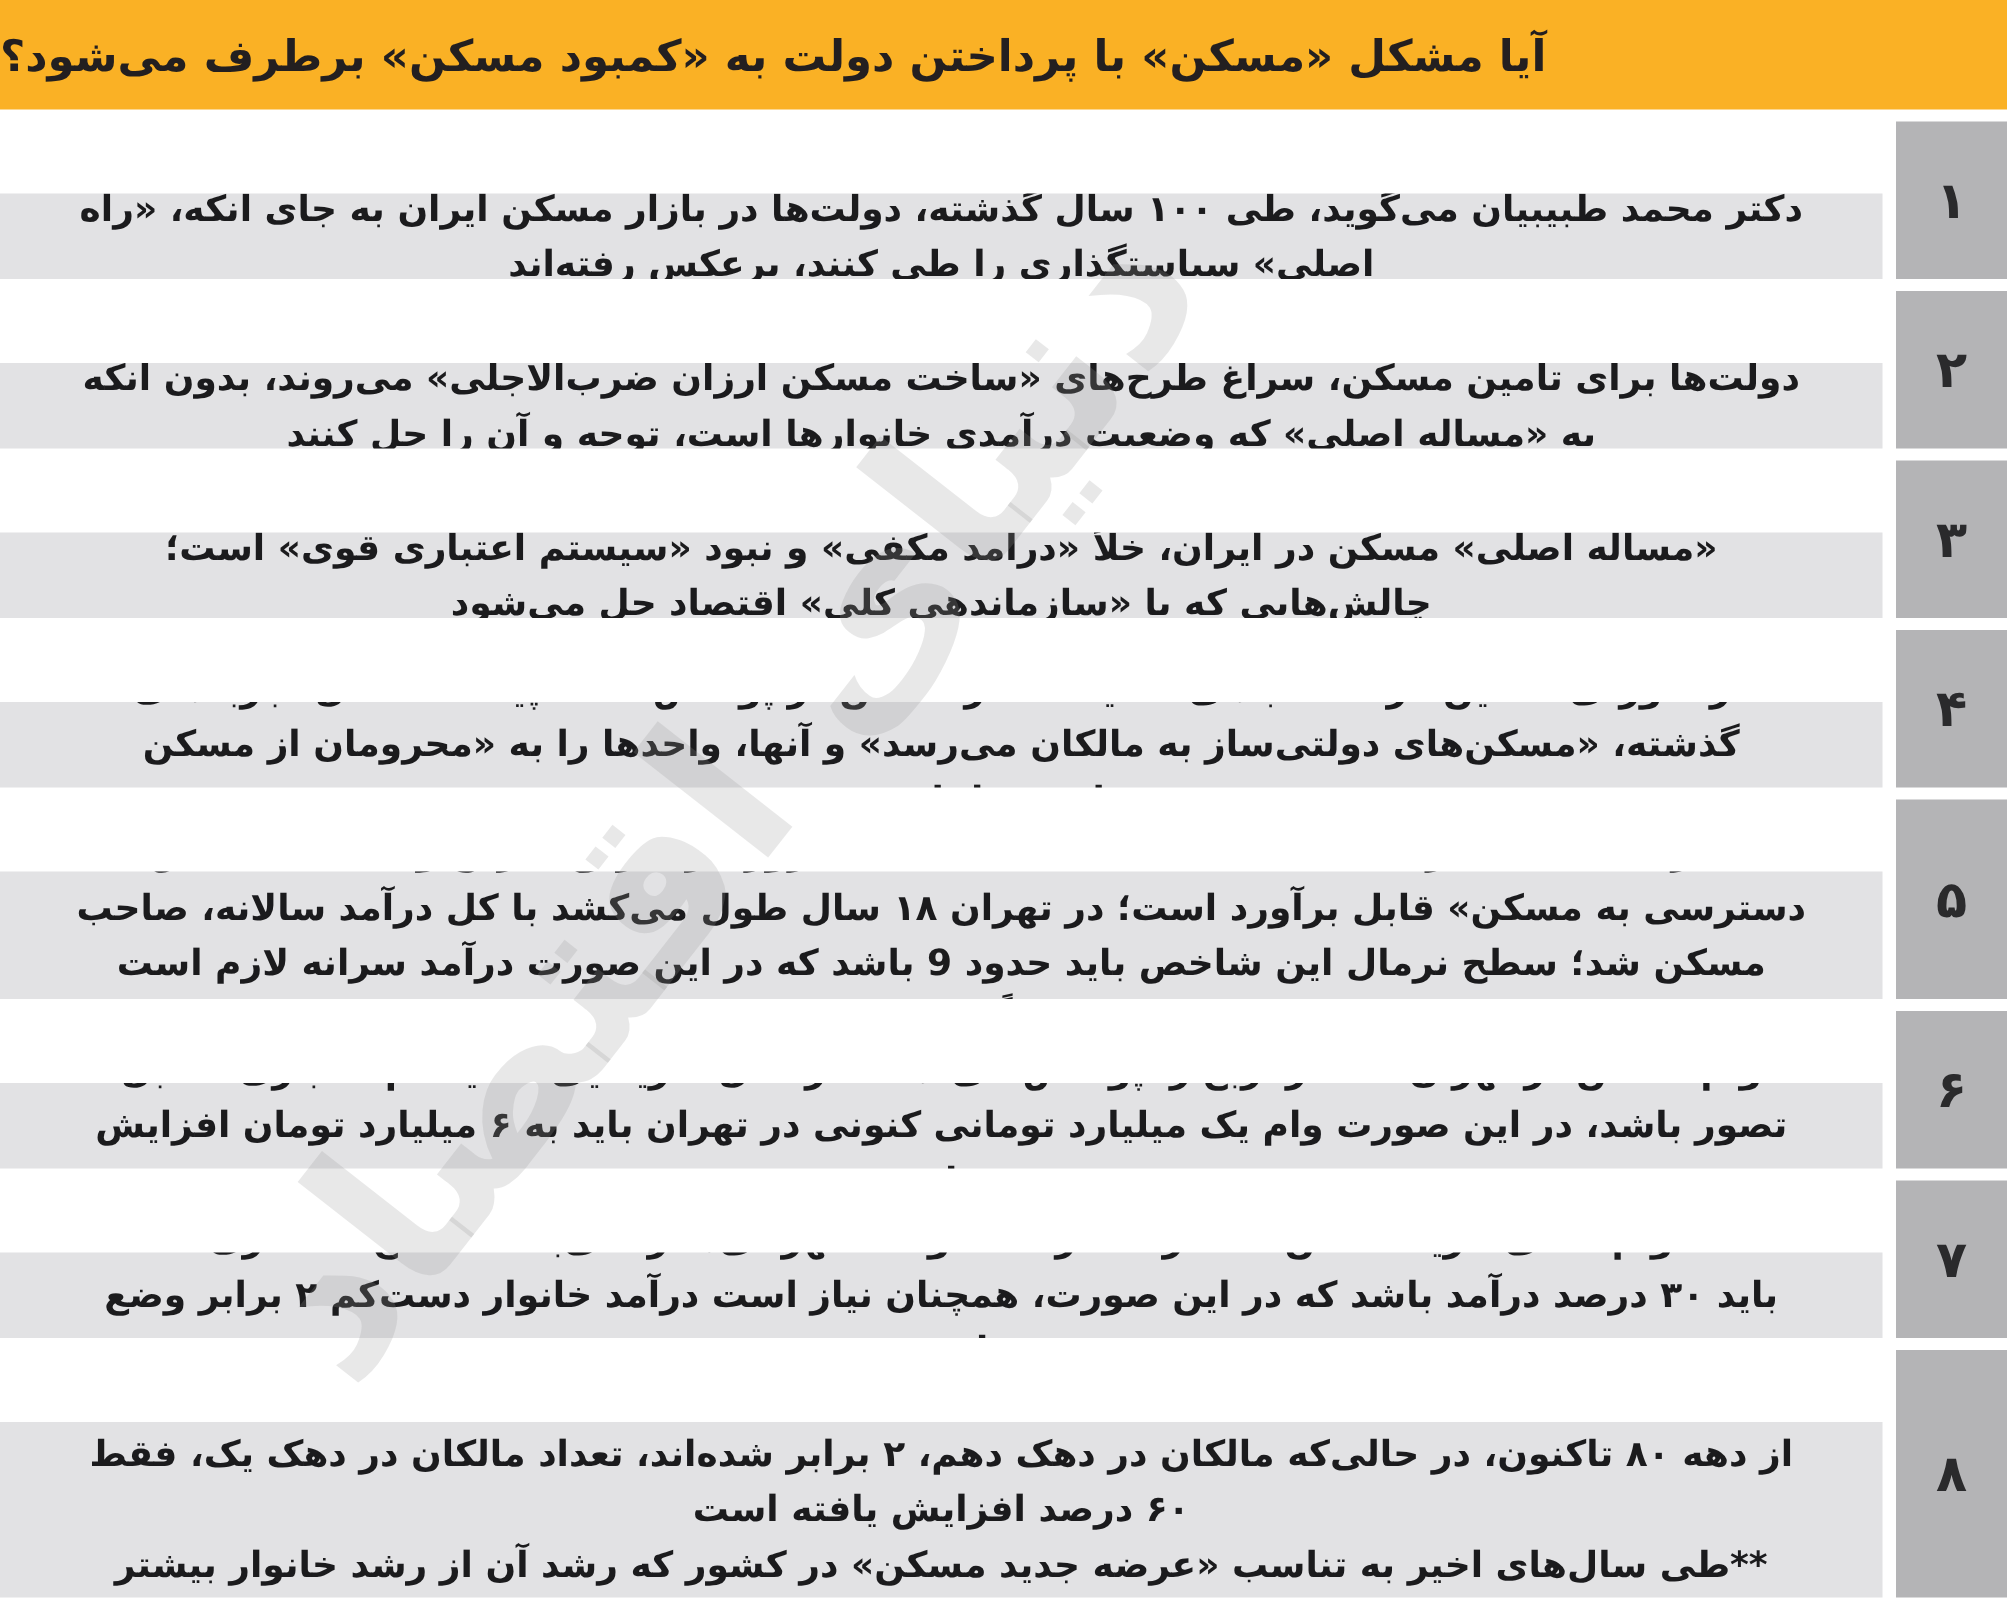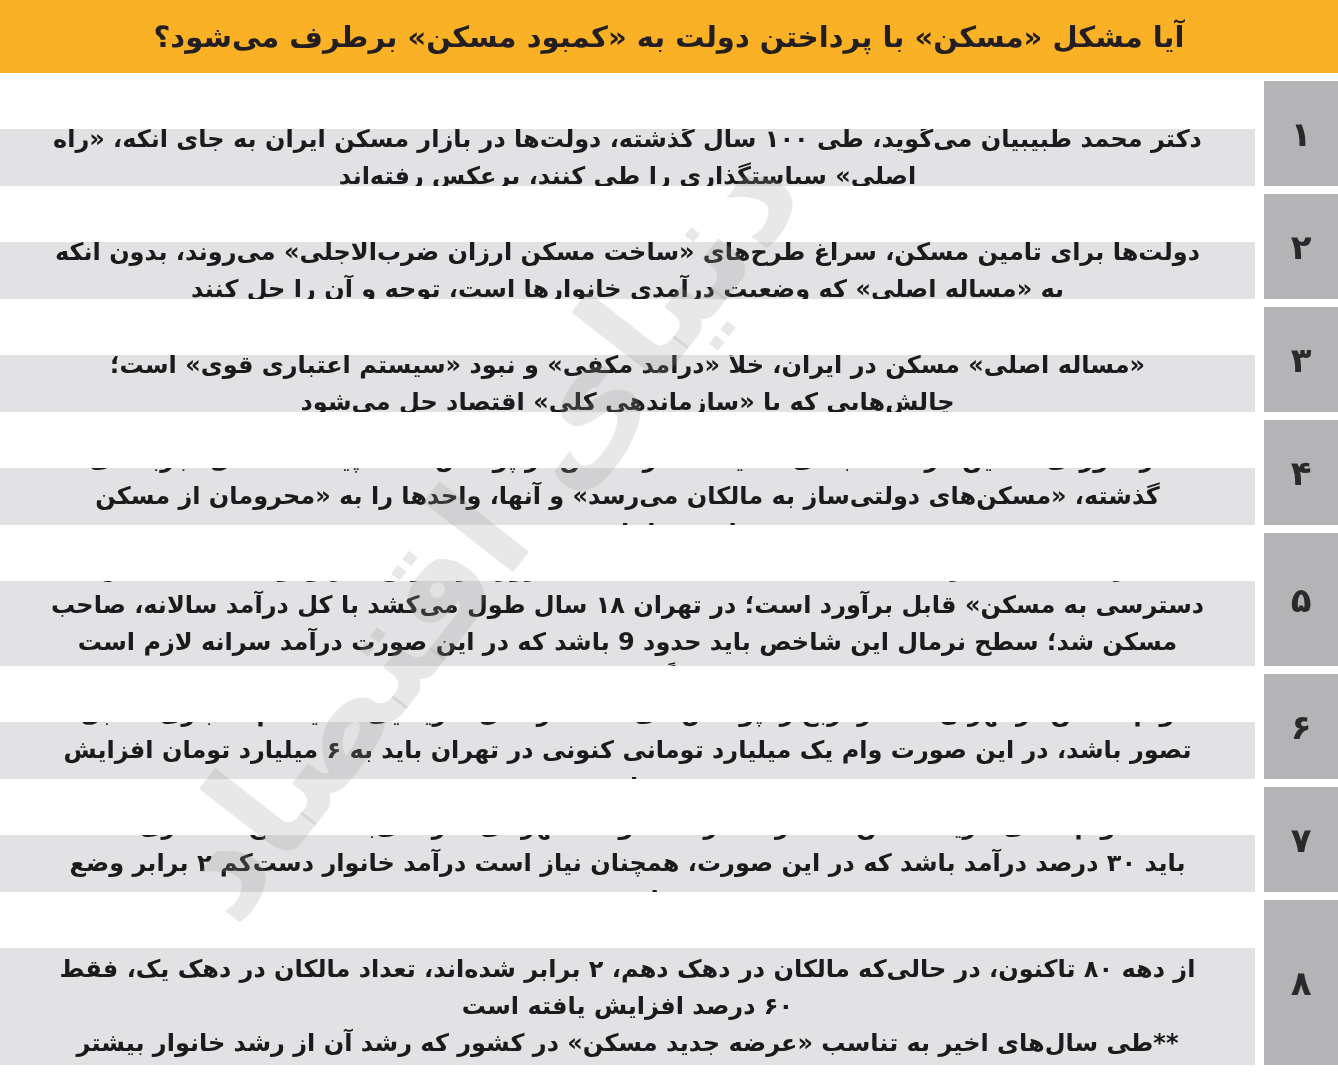--- a/index.html
+++ b/index.html
@@ -18,21 +18,21 @@
     display: flex;
     flex-direction: column;
     gap: 8px;
   }
   .header-bar {
     flex: none;
     height: 73px;
     background: #FAB125;
     display: flex;
     align-items: center;
-    justify-content: center;
+    justify-content: flex-end;
   }
   .header-bar h1 {
     font-size: 29px;
     font-weight: bold;
     color: #231f20;
     direction: rtl;
     text-align: center;
   }
   .fact-row {
     flex: none;

